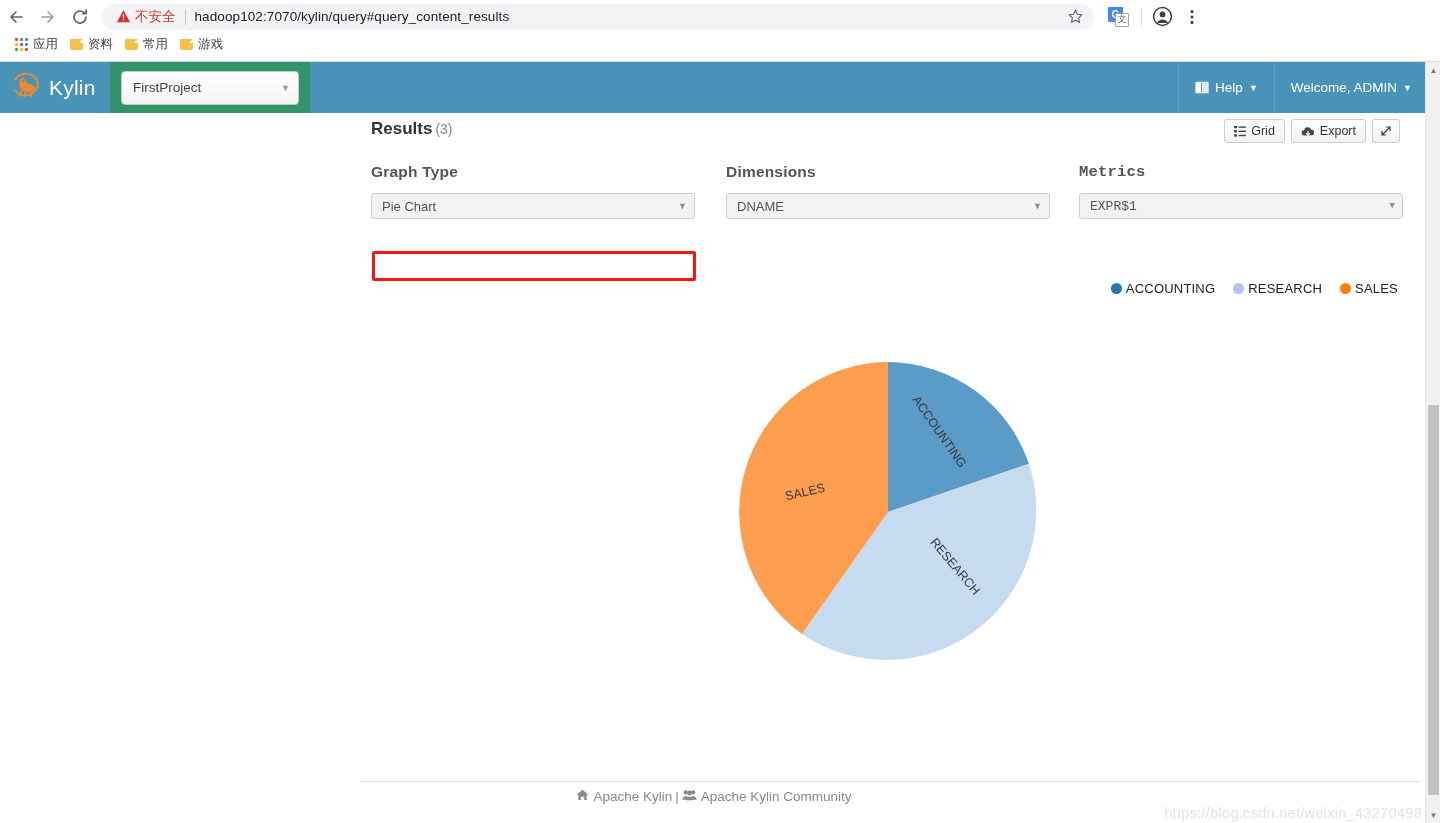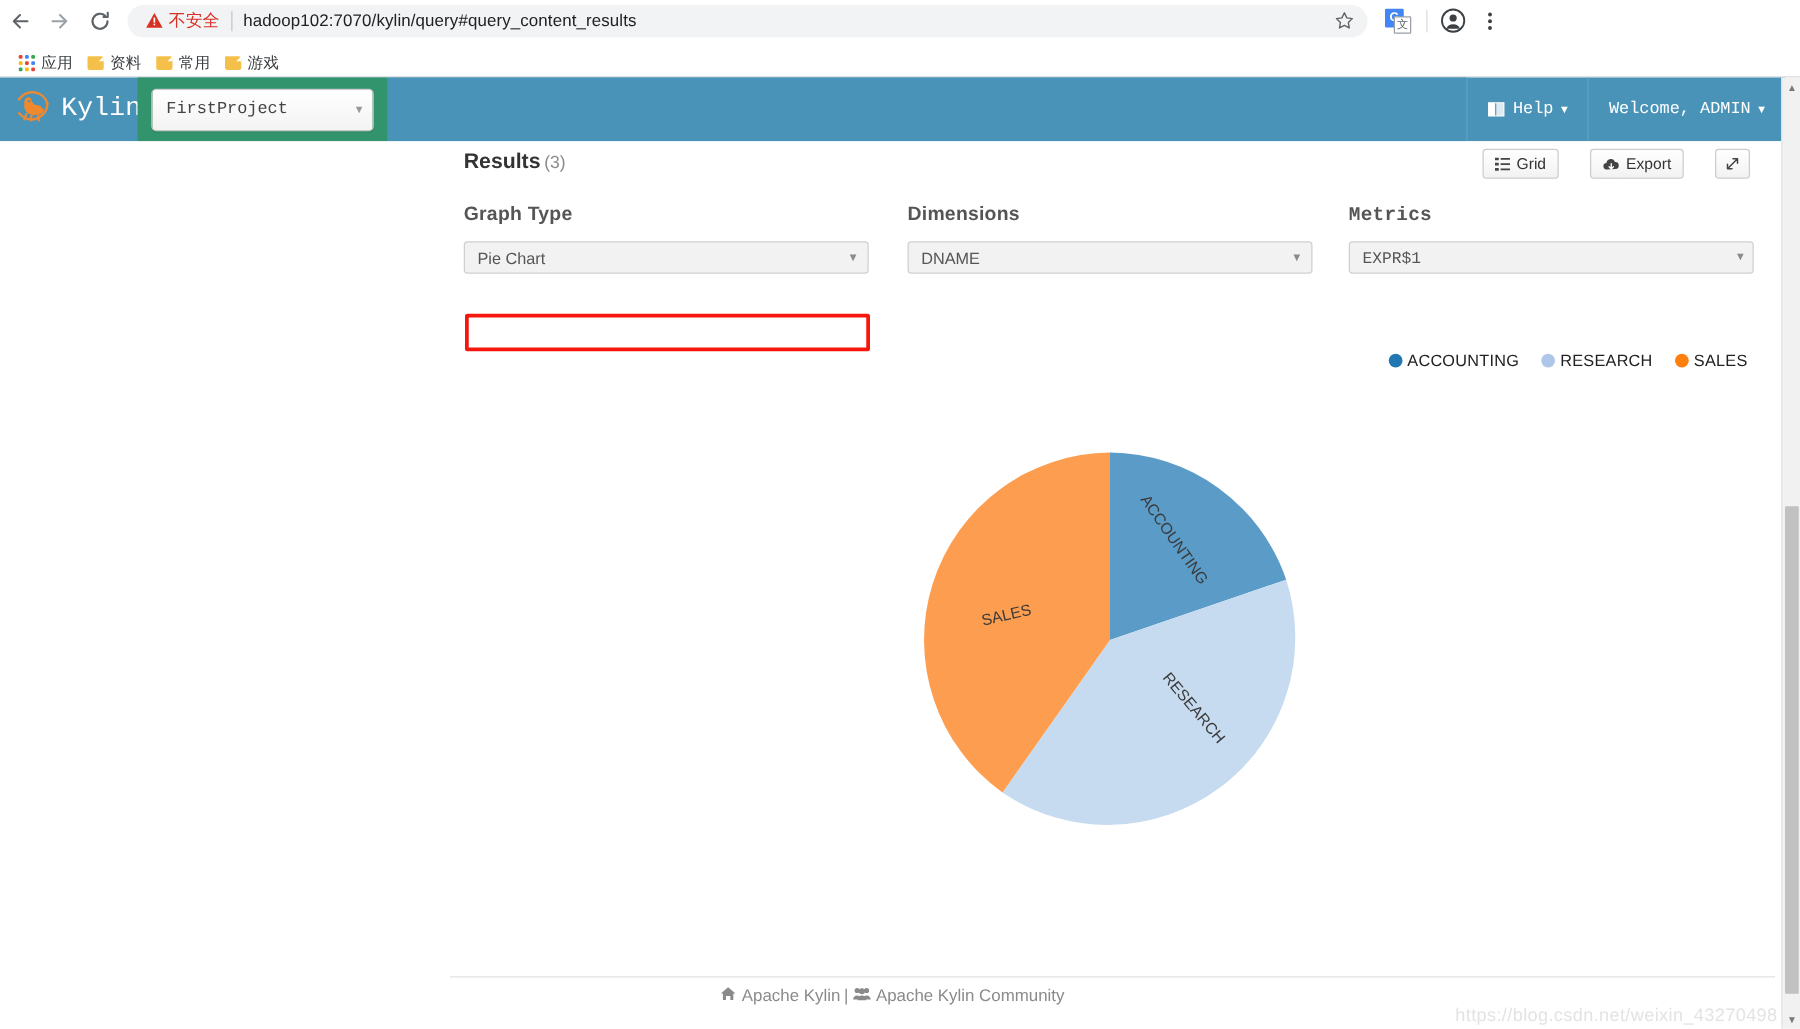--- a/index.html
+++ b/index.html
@@ -80,21 +80,21 @@
   }
   .profile-btn, .menu-btn {
     width: 30px; height: 30px;
     display: flex; align-items: center; justify-content: center;
     color: #5f6368;
   }
 
   .bookmark-row {
     position: absolute; top: 33px; left: 0;
     width: 1440px; height: 29px;
-    display: flex; align-items: flex-end;
+    display: flex; align-items: flex-start;
     padding-left: 10px;
   }
   .bm-item {
     display: flex; align-items: center; gap: 5px;
     padding: 3px 8px 3px 4px;
     font-size: 12.5px; color: #3c4043;
     border-radius: 4px;
   }
   .apps-grid {
     width: 14px; height: 14px;
@@ -115,21 +115,21 @@
     content: ""; position: absolute; right: 0; top: 0;
     border-width: 0 0 4px 4px; border-style: solid;
     border-color: transparent transparent #ffffff transparent;
   }
 
   
   .kylin-header {
     position: absolute; top: 62px; left: 0;
     width: 1428px; height: 51px;
     background: #4a93b8;
-    display: flex; align-items: stretch; font-family: Liberation Mono, monospace;
+    display: flex; align-items: stretch;
   }
   .brand {
     width: 110px;
     display: flex; align-items: center; gap: 5px;
     padding-left: 10px;
   }
   .brand-logo { width: 34px; height: 32px; flex: 0 0 auto; }
   .brand-name {
     color: #ffffff; font-size: 21px; letter-spacing: 0.2px;
   }
@@ -189,21 +189,21 @@
   .results-btns {
     position: absolute; right: 28px; top: 4px;
     display: flex; align-items: center; gap: 6px;
   }
   .btn-sm {
     height: 24px;
     display: inline-flex; align-items: center; gap: 5px;
     padding: 0 9px;
     background: linear-gradient(#ffffff, #f2f2f2);
     border: 1px solid #ccc; border-radius: 3px;
-    font-size: 12.5px; color: #333; margin-left: 19px;
+    font-size: 12.5px; color: #333;
   }
   .btn-sm.square { padding: 0 7px; }
 
   .controls {
     position: absolute; top: 50px; left: 0; width: 1428px;
   }
   .ctrl-col { position: absolute; }
   .ctrl-label {
     font-size: 15.5px; font-weight: bold; color: #555;
     margin-bottom: 12px; letter-spacing: 0.2px;

